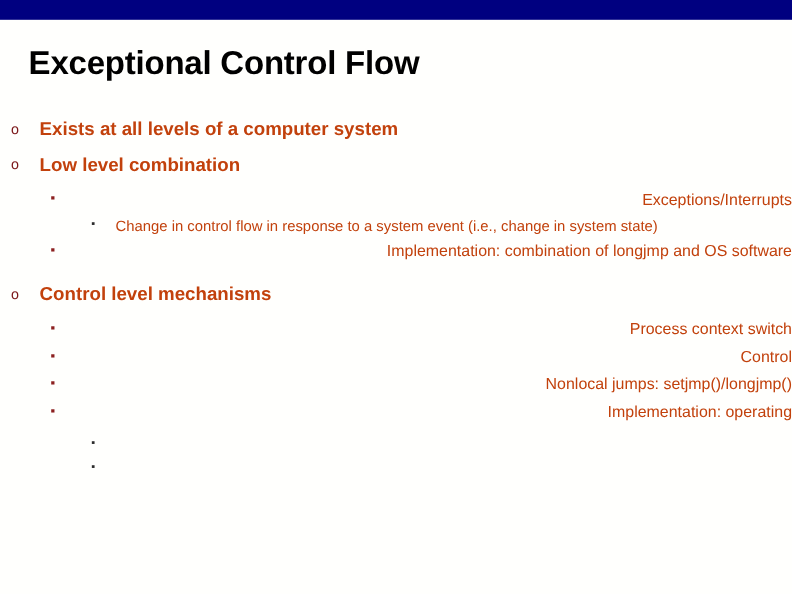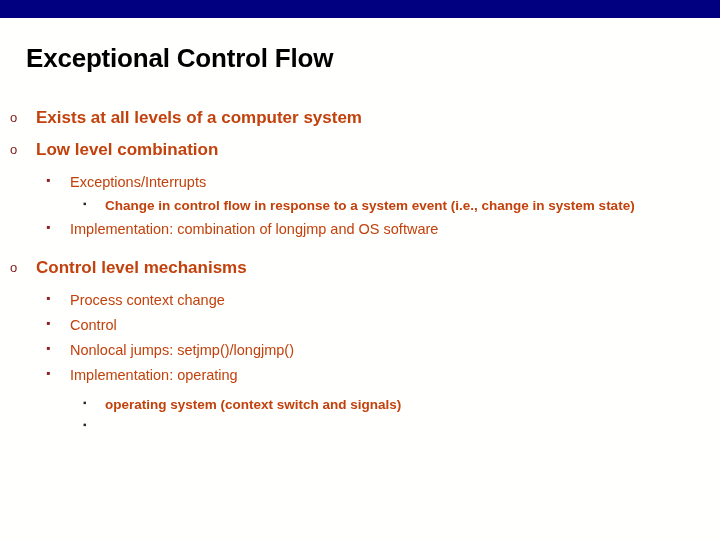--- a/index.html
+++ b/index.html
@@ -31,21 +31,21 @@
     width: 720px;
     height: 18px;
     background: #000080;
   }
 
   
   .slide-title {
     position: absolute;
     left: 26px;
     top: 42px;
-    font-size: 26px;
+    font-size: 30px;
     font-weight: 700;
     color: #000000;
     letter-spacing: -0.2px;
     line-height: 32px;
     white-space: nowrap;
   }
 
   
   .body {
     position: absolute;
@@ -96,36 +96,36 @@
     font-weight: 400;
     line-height: 25px;
     padding-left: 68px;
   }
   .lvl2 .bullet {
     width: 22px;
     margin-left: -22px;
     color: #8c2020;
     font-size: 12px;
   }
-  .lvl2 .txt { padding-left: 2px; }
+  .lvl2 .txt { padding-left: 2px; text-align: right; }
 
   
   .lvl3 {
     font-size: 13.5px;
     font-weight: 400;
     line-height: 22px;
     padding-left: 103px;
   }
   .lvl3 .bullet {
     width: 20px;
     margin-left: -20px;
     color: #2b2b2b;
     font-size: 10px;
   }
-  .lvl3 .txt { padding-left: 2px; font-weight: bold; }
+  .lvl3 .txt { padding-left: 2px; }
 
   .gap-before { margin-top: 6px; }
   .gap-after  { margin-bottom: 6px; }
 
   .block-1 { margin-top: 0px; }
   .block-2 { margin-top: 12px; }
 
   .sq { position: relative; top: -2px; }
   .circ { position: relative; top: 0px; }
 </style>
@@ -165,41 +165,40 @@
       <span class="txt">Implementation: combination of longjmp and OS software</span>
     </div>
 
     <div class="row lvl1 block-2">
       <span class="bullet circ">o</span>
       <span class="txt">Control level mechanisms</span>
     </div>
 
     <div class="row lvl2 gap-before">
       <span class="bullet sq">▪</span>
-      <span class="txt">Process context change</span>
+      <span class="txt">Process context switch</span>
     </div>
 
     <div class="row lvl2">
       <span class="bullet sq">▪</span>
       <span class="txt">Control</span>
     </div>
 
     <div class="row lvl2">
       <span class="bullet sq">▪</span>
       <span class="txt">Nonlocal jumps: setjmp()/longjmp()</span>
     </div>
 
     <div class="row lvl2 gap-after">
       <span class="bullet sq">▪</span>
       <span class="txt">Implementation: operating</span>
     </div>
 
     <div class="row lvl3">
       <span class="bullet sq">▪</span>
-      <span class="txt">operating system (context switch and signals)</span>
     </div>
 
     <div class="row lvl3">
       <span class="bullet sq">▪</span>
     </div>
 
   </div>
 </div>
 
 </body></html>

